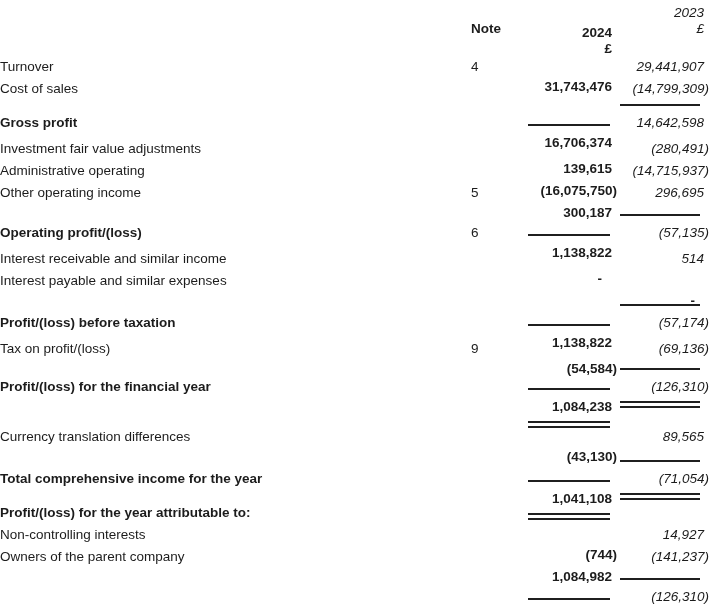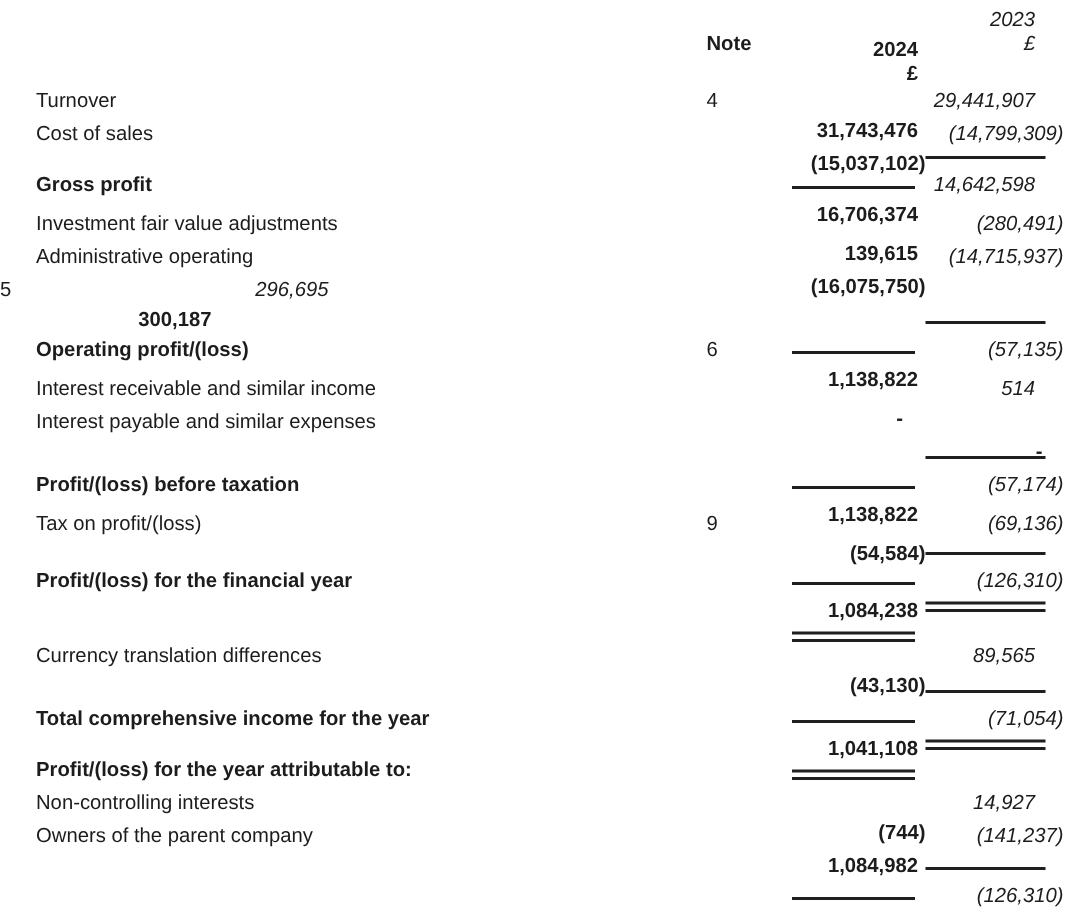--- a/index.html
+++ b/index.html
@@ -6,24 +6,24 @@
   body{
     width:710px;height:609px;overflow:hidden;
     background:#ffffff;color:#1c1c1c;
     font-family:"Liberation Sans","DejaVu Sans",sans-serif;
     font-size:13.5px;
   }
   .page{padding-top:5px;}
   .row{display:flex;height:22px;line-height:22px;}
   .hrow{height:16px;line-height:16px;}
   .cell{box-sizing:border-box;white-space:nowrap;}
-  .label{flex:1;padding-left:24px;text-align:left;}
+  .label{flex:1;padding-left:0;text-align:left;}
   .note{width:46px;text-align:left;padding-right:9px;}
   .c2024{width:100px;text-align:right;padding-right:5px;font-weight:bold;margin-top:20px;}
-  .c2023{width:93px;text-align:right;padding-right:20px;font-style:italic;}
+  .c2023{width:93px;text-align:right;padding-right:6px;font-style:italic;}
   .c2024.paren{padding-right:0;}
   .c2023.paren{padding-right:1px;}
   .c2024.dash{padding-right:15px;}
   .bold .label{font-weight:bold;}
   .hnote{padding-right:0;font-weight:bold;}
   .hy2024{font-weight:bold;}
   .hy2023{font-style:italic;}
   .rule-row{height:12px;}
   .rule{margin-top:4px;border-top:2px solid #1f1f1f;width:82px;margin-left:auto;margin-right:2px;}
   .c2023 .rule{width:80px;margin-right:4px;}
@@ -57,21 +57,20 @@
   <div class="row">
     <div class="cell label">Turnover</div>
     <div class="cell note">4</div>
     <div class="cell c2024">31,743,476</div>
     <div class="cell c2023">29,441,907</div>
   </div>
 
   <div class="row">
     <div class="cell label">Cost of sales</div>
     <div class="cell note"></div>
-    <div class="cell c2024 paren">(15,037,102)</div>
     <div class="cell c2023 paren">(14,799,309)</div>
   </div>
 
   <div class="row rule-row">
     <div class="cell label"></div>
       <div class="cell note"></div>
     <div class="cell c2024">
         <div class="rule"></div>
       </div>
     <div class="cell c2023">
@@ -96,20 +95,21 @@
   </div>
 
   <div class="row">
     <div class="cell label">Administrative operating</div>
     <div class="cell note"></div>
     <div class="cell c2024 paren">(16,075,750)</div>
     <div class="cell c2023 paren">(14,715,937)</div>
   </div>
 
   <div class="row">
+    <div class="cell label">Other operating income</div>
     <div class="cell note">5</div>
     <div class="cell c2024">300,187</div>
     <div class="cell c2023">296,695</div>
   </div>
 
   <div class="sp" style="height:6px"></div>
   <div class="row rule-row">
     <div class="cell label"></div>
       <div class="cell note"></div>
     <div class="cell c2024">

